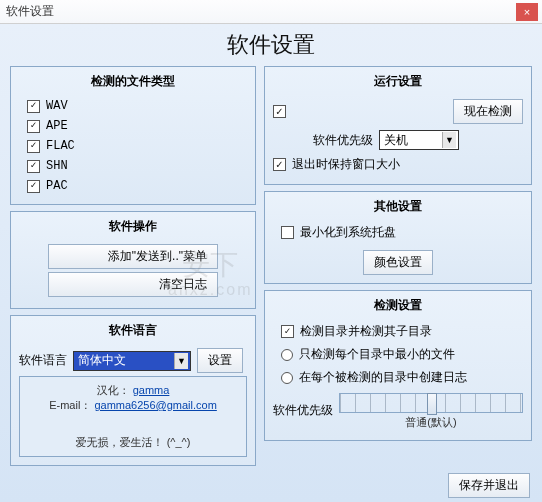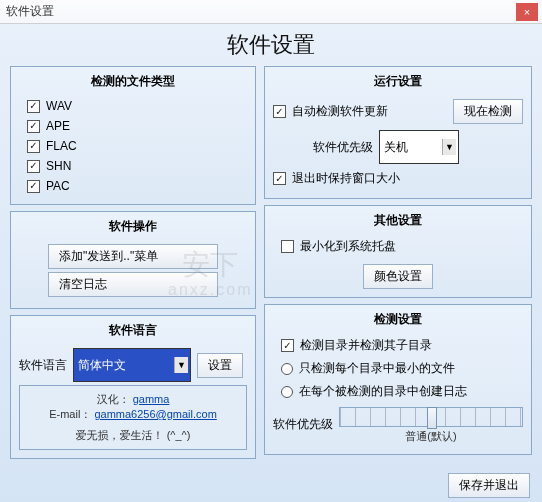--- a/index.html
+++ b/index.html
@@ -63,20 +63,21 @@
   font-size: 12px;
   padding: 2px 0 6px 0;
   color: #000;
 }
 .chk-row {
   display: flex;
   align-items: center;
   gap: 6px;
   padding: 3px 8px;
   font-size: 12px;
+  font-family: Liberation Mono, monospace;
 }
 .chk {
   width: 13px; height: 13px;
   border: 1px solid #555;
   background: #fff;
   display: inline-flex;
   align-items: center;
   justify-content: center;
   font-size: 10px;
   color: #222;
@@ -89,31 +90,31 @@
   border-radius: 50%;
   background: #fff;
   position: relative;
   cursor: pointer;
 }
 .btn {
   display: inline-block;
   background: linear-gradient(#fdfdfe, #e6ecf3);
   border: 1px solid #9ab0c8;
   padding: 3px 10px;
-  text-align: left;
+  text-align: right;
   cursor: pointer;
   font-size: 12px;
   min-width: 70px;
 }
 .btn.wide { display: block; width: 170px; margin: 3px auto; }
 .row { display: flex; align-items: center; gap: 6px; padding: 3px 0; }
 .select {
   border: 1px solid #333;
   background: #fff;
-  height: 34px;
+  height: 20px;
   display: flex;
   align-items: center;
   padding: 0 2px 0 4px;
   cursor: pointer;
   font-size: 12px;
   position: relative;
 }
 .select .arrow {
   margin-left: auto;
   width: 14px; height: 16px;
@@ -227,33 +228,32 @@
         </div>
         <div class="info-box">
           <div>
             <span>汉化：</span>
             <a>gamma</a>
           </div>
           <div>
             <span>E-mail：</span>
             <a>gamma6256@gmail.com</a>
           </div>
-          <div style="margin-top:6px">爱无损，爱生活！ (^_^)</div>
+          <div style="margin-top:22px">爱无损，爱生活！ (^_^)</div>
         </div>
       </div>
 
     </div>
 
     <div class="col right">
 
       <div class="group">
         <div class="group-title">运行设置</div>
         <div class="row">
           <span class="chk checked"></span>
-          <span>自动检测软件更新</span>
           <span style="flex:1"></span>
           <div class="btn">现在检测</div>
         </div>
         <div class="row" style="padding-left:40px">
           <span>软件优先级</span>
           <div class="select shutdown">
             <span>关机</span>
             <span class="arrow">▼</span>
           </div>
         </div>

